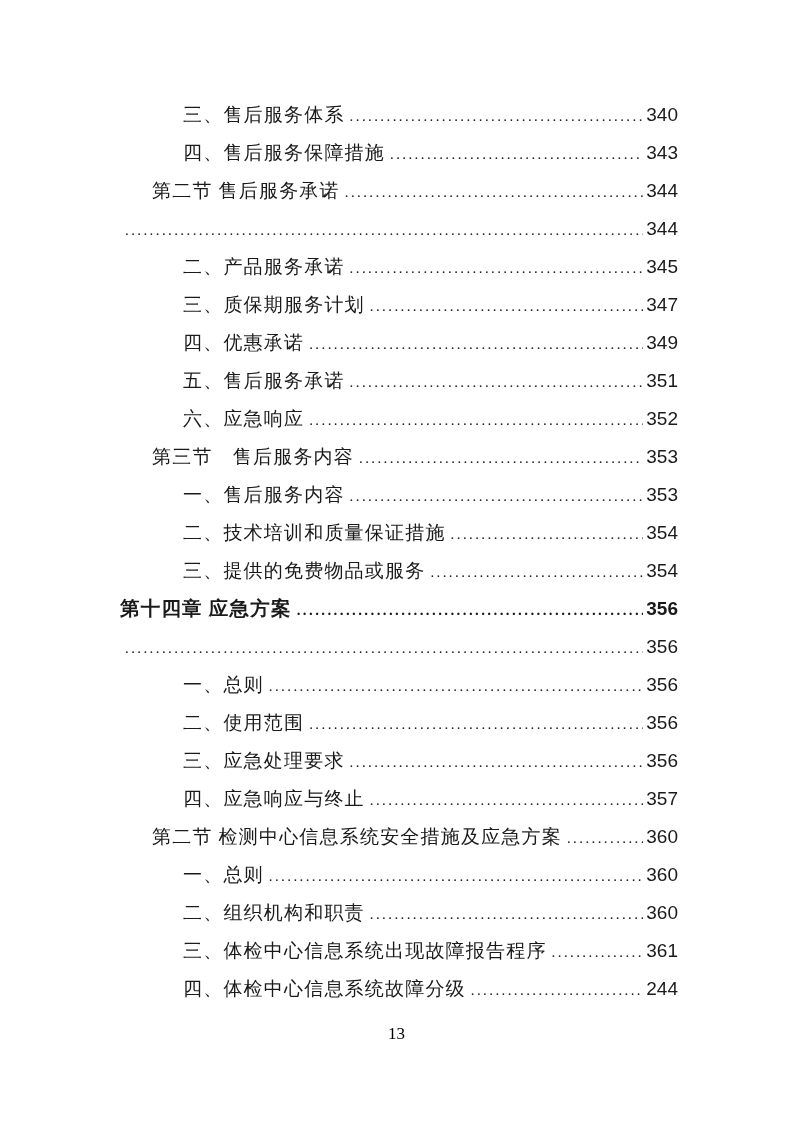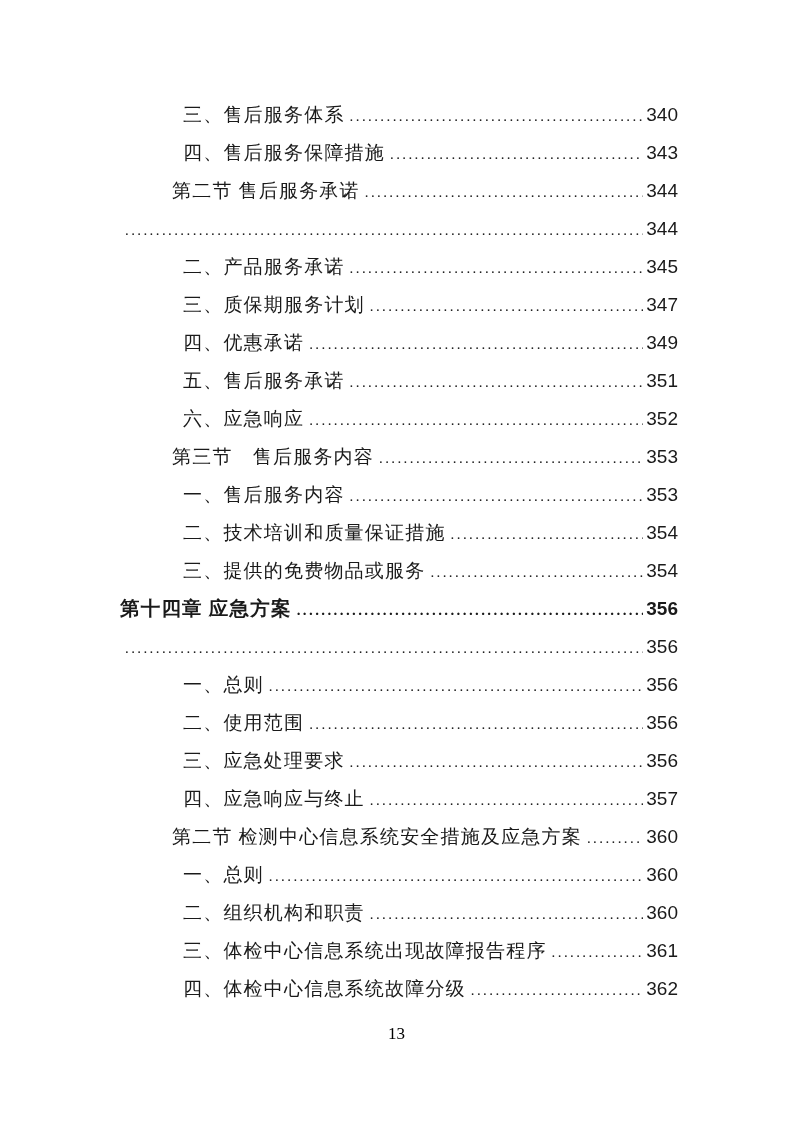--- a/index.html
+++ b/index.html
@@ -32,21 +32,21 @@
     height: 38px;
     line-height: 38px;
     white-space: nowrap;
   }
   .toc-label {
     font-size: 19px;
     letter-spacing: 1.2px;
     flex: 0 0 auto;
     text-align: center;
   }
-  .level-section .toc-label { margin-left: 52px; }
+  .level-section .toc-label { margin-left: 32px; }
   .level-item    .toc-label { margin-left: 63px; }
   .level-chapter .toc-label,
   .level-chapter .toc-page,
   .level-chapter .leader { font-weight: 700; }
   .level-chapter .toc-label { font-size: 19.5px; }
   .leader {
     flex: 1 1 auto;
     overflow: hidden;
     margin: 0 3px 0 5px;
     font-size: 15px;
@@ -188,19 +188,19 @@
       <span class="toc-page">360</span>
     </div>
       <div class="toc-row level-item">
       <span class="toc-label">三、体检中心信息系统出现故障报告程序</span>
       <span class="leader"></span>
       <span class="toc-page">361</span>
     </div>
       <div class="toc-row level-item">
       <span class="toc-label">四、体检中心信息系统故障分级</span>
       <span class="leader"></span>
-      <span class="toc-page">362</span>
+      <span class="toc-page">244</span>
     </div>
     </div>
 
   <div class="footer">13</div>
 
 </div>
 
 </body></html>

